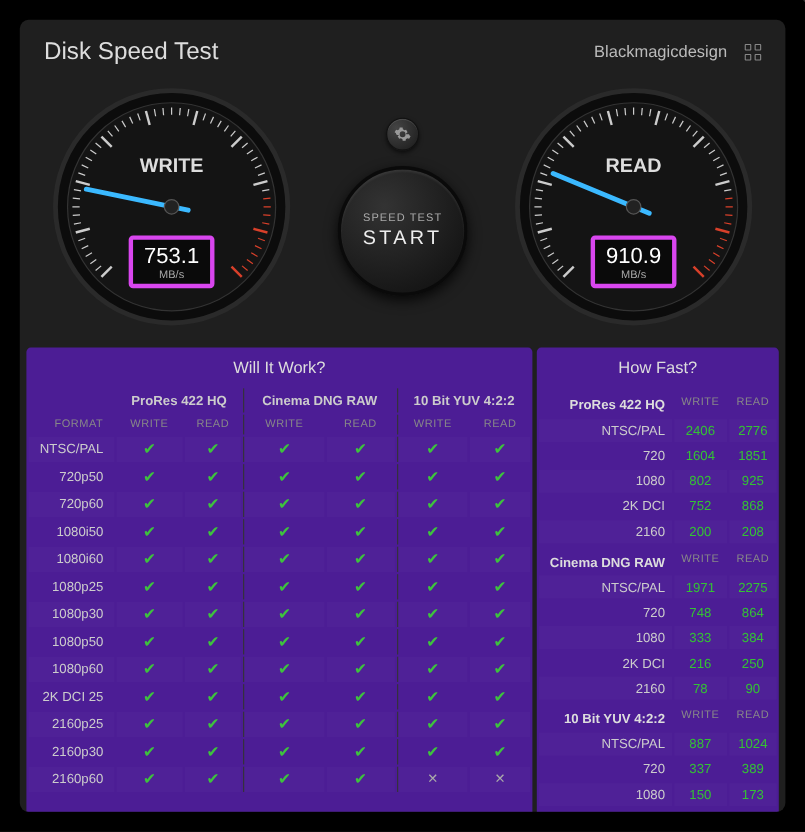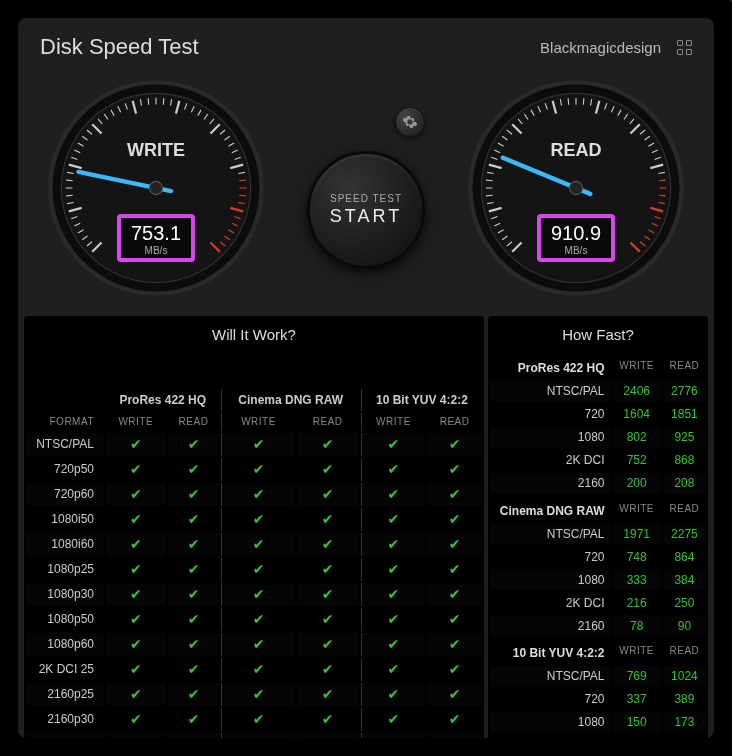--- a/index.html
+++ b/index.html
@@ -53,21 +53,21 @@
     text-align: center; font-size: 18px; font-weight: 600; color: #ddd;
   }
   .gauge-value-box {
     position: absolute; bottom: 36px; left: 50%; transform: translateX(-50%);
     background: #0a0a0a; border: 4px solid #d946ef; border-radius: 4px;
     padding: 4px 10px 2px; text-align: center; min-width: 70px;
   }
   .gauge-value { font-size: 20px; color: #fff; font-weight: 500; }
   .gauge-unit { font-size: 10px; color: #aaa; }
 
-  .center-col { display:flex; flex-direction:column; align-items:flex-end; gap:14px; }
+  .center-col { display:flex; flex-direction:column; align-items:center; gap:14px; }
   .gear {
     width: 30px; height: 30px; border-radius: 50%;
     background: radial-gradient(circle at 30% 30%, #444, #1a1a1a);
     border: 1px solid #111; box-shadow: 0 2px 4px rgba(0,0,0,.6), inset 0 1px 0 rgba(255,255,255,.1);
     display:flex;align-items:center;justify-content:center;
     cursor: pointer;
   }
   .start-btn {
     width: 118px; height: 118px; border-radius: 50%;
     background: radial-gradient(circle at 35% 30%, #333, #0d0d0d);
@@ -76,22 +76,22 @@
     display: flex; flex-direction: column; align-items: center; justify-content: center;
     cursor: pointer;
   }
   .start-btn .small { font-size: 10px; letter-spacing: 1px; color: #aaa; }
   .start-btn .big { font-size: 18px; letter-spacing: 3px; color: #eee; font-weight: 500; margin-top:2px; }
 
   .panels {
     display: flex; gap: 4px; padding: 0 6px 6px;
   }
   .panel {
-    background: #000000; border-radius: 4px;
-    display: flex; flex-direction: column; justify-content: space-between;
+    background: #4c1d95; border-radius: 4px;
+    display: flex; flex-direction: column;
   }
   .panel-left { flex: 0 0 460px; }
   .panel-right { flex: 1; }
   .panel-title {
     text-align: center; font-size: 15px; color: #ddd;
     padding: 10px 0 8px; font-weight: 500;
   }
   .tbl { width: 100%; font-size: 12px; }
   .tbl th, .tbl td { text-align: center; padding: 3.5px 2px; }
   .tbl .rowlabel { text-align: right; padding-right: 10px; color: #ccc; font-size: 12px; font-weight:400; width:78px;}
@@ -488,21 +488,21 @@
               <td class="hf-val">78</td>
               <td class="hf-val">90</td>
             </tr>
             <tr>
               <td class="hf-group">10 Bit YUV 4:2:2</td>
               <th class="hf-colhdr">WRITE</th>
               <th class="hf-colhdr">READ</th>
             </tr>
             <tr class="datarow">
               <td class="hf-label">NTSC/PAL</td>
-              <td class="hf-val">769</td>
+              <td class="hf-val">887</td>
               <td class="hf-val">1024</td>
             </tr>
             <tr class="datarow">
               <td class="hf-label">720</td>
               <td class="hf-val">337</td>
               <td class="hf-val">389</td>
             </tr>
             <tr class="datarow">
               <td class="hf-label">1080</td>
               <td class="hf-val">150</td>

